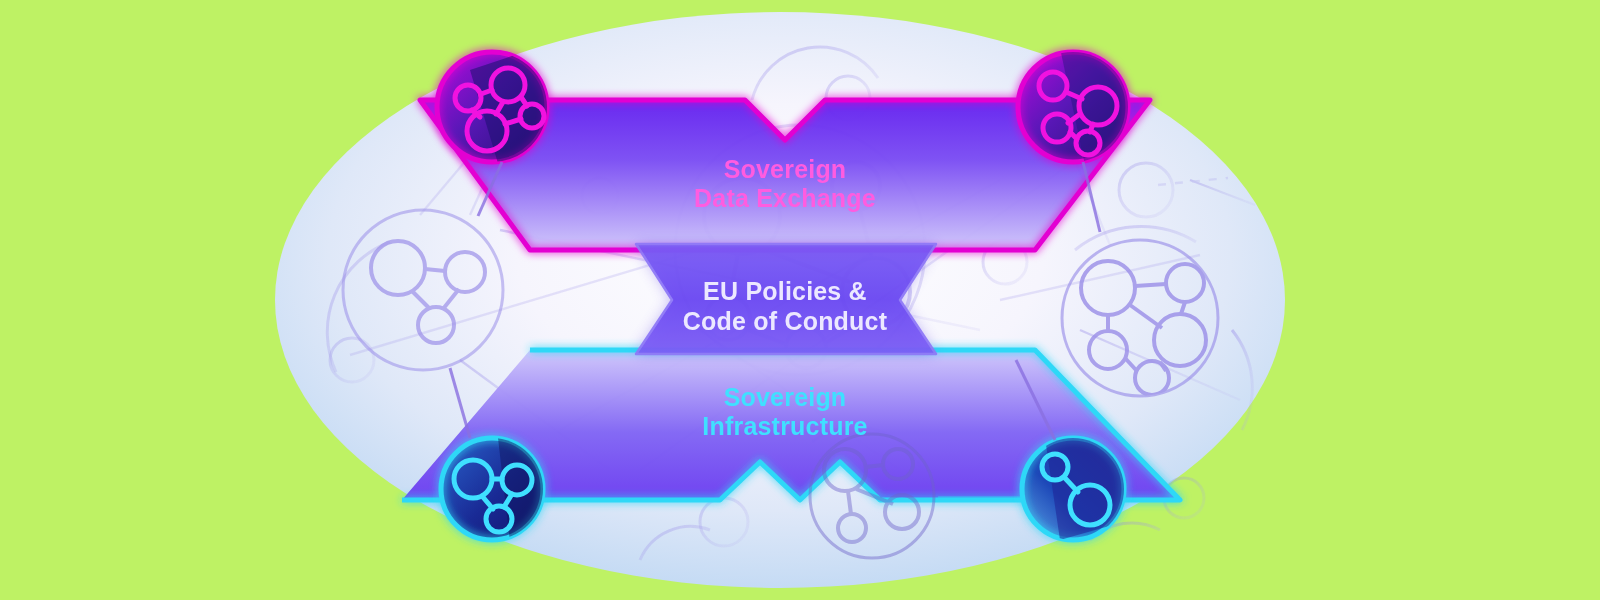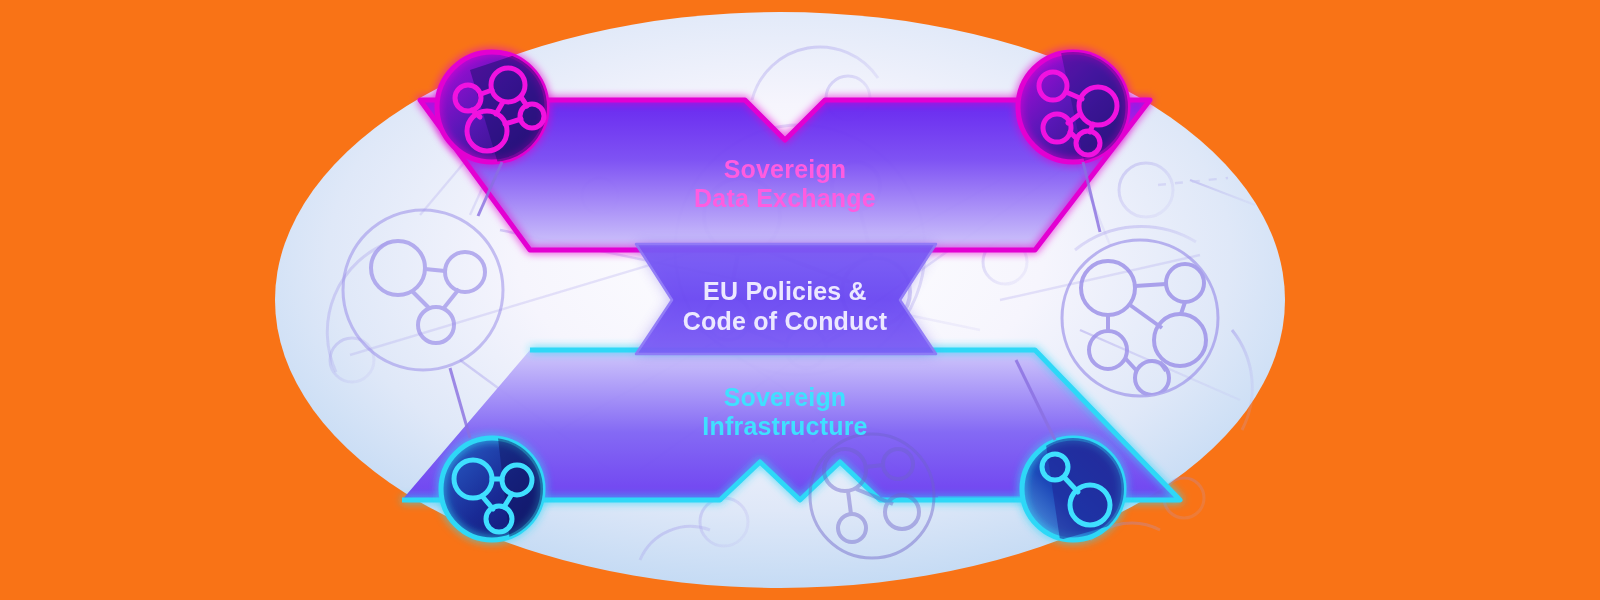--- a/index.html
+++ b/index.html
@@ -1,19 +1,19 @@
 <!DOCTYPE html>
 <html><head>
 <meta charset="utf-8">
 <title>Sovereign Data Exchange Diagram</title>
 <style>
   html,body{margin:0;padding:0;background:#ffffff;}
   body{width:1600px;height:600px;overflow:hidden;
        font-family:"Liberation Sans","DejaVu Sans",sans-serif;}
-  #stage{position:relative;width:1600px;height:600px;background:#f97316;}
+  #stage{position:relative;width:1600px;height:600px;background:#bef264;}
   #stage svg{position:absolute;left:0;top:0;}
   .lbl{font-weight:600;letter-spacing:.2px;}
 </style>
 </head>
 <body>
 
 <div id="stage">
 <svg width="1600" height="600" viewBox="0 0 1600 600">
   <defs>
     <radialGradient id="bgEll" cx="50%" cy="42%" r="62%">

